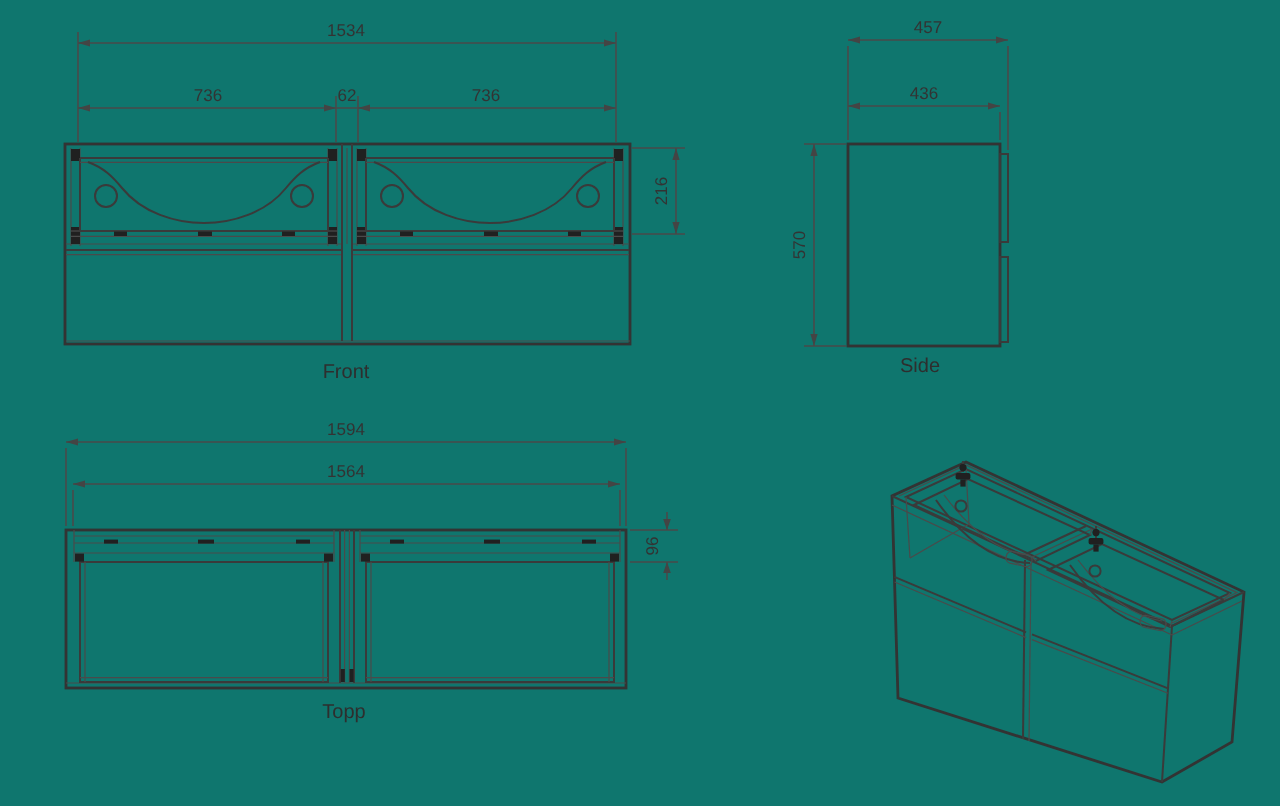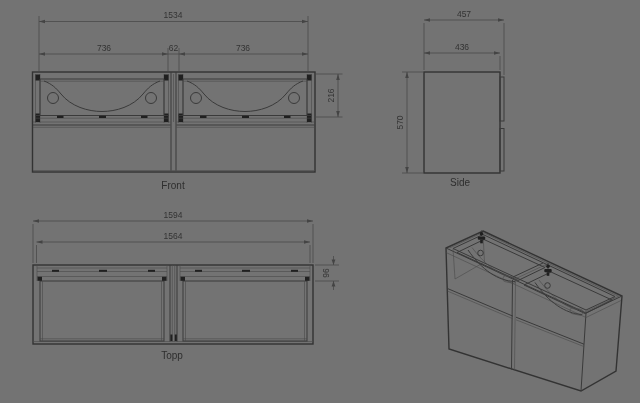--- a/index.html
+++ b/index.html
@@ -1,19 +1,19 @@
 <!DOCTYPE html>
 <html><head>
 <meta charset="utf-8">
 <style>
   html,body{margin:0;padding:0;background:#e8e8e8;}
   .sheet{
     position:relative;
     width:640px;height:403px;
-    background:#737373;
+    background:#0f766e;
     font-family:"Liberation Sans", sans-serif;
     overflow:hidden;
   }
   svg{display:block;}
   .geo{stroke:#3a3a3a;fill:none;stroke-width:1;}
   .geo-heavy{stroke:#333333;fill:none;stroke-width:1.4;}
   .geo-light{stroke:#4a4a4a;fill:none;stroke-width:0.6;}
   .dim{stroke:#4a4a4a;fill:none;stroke-width:0.8;}
   .arrow{fill:#444444;stroke:none;}
   .hw{fill:#202020;stroke:none;}

